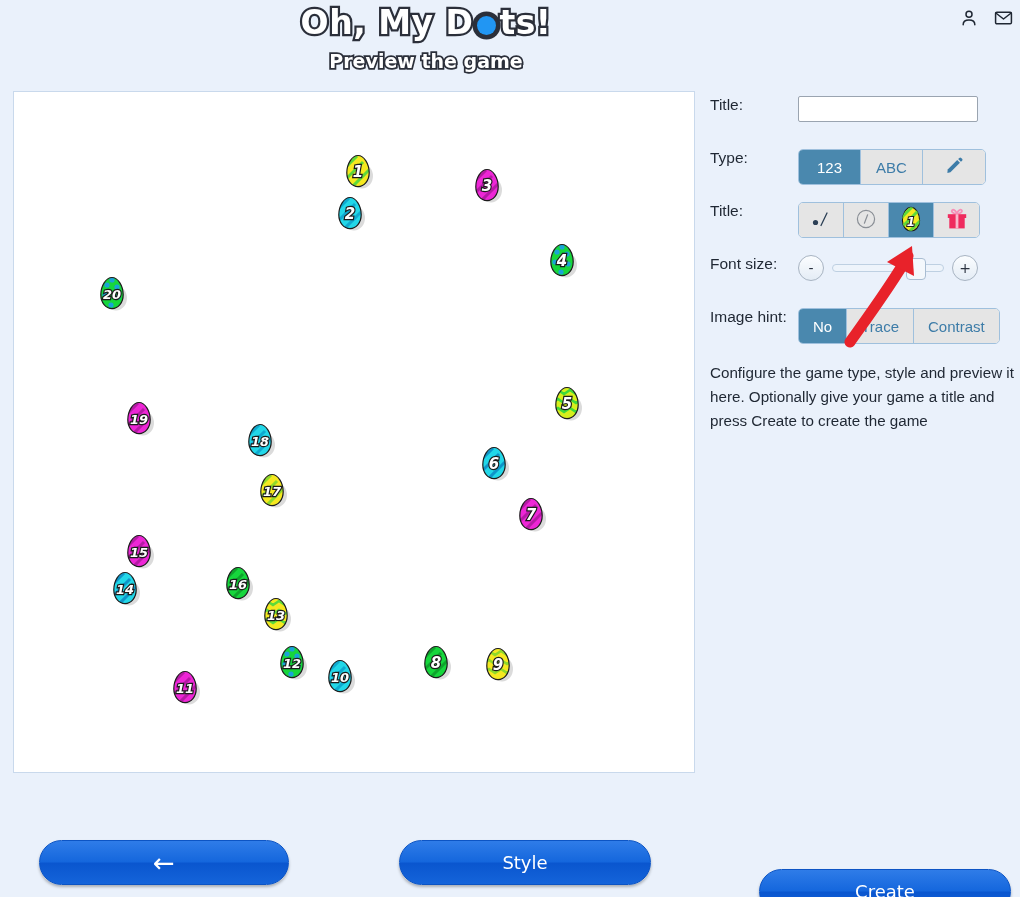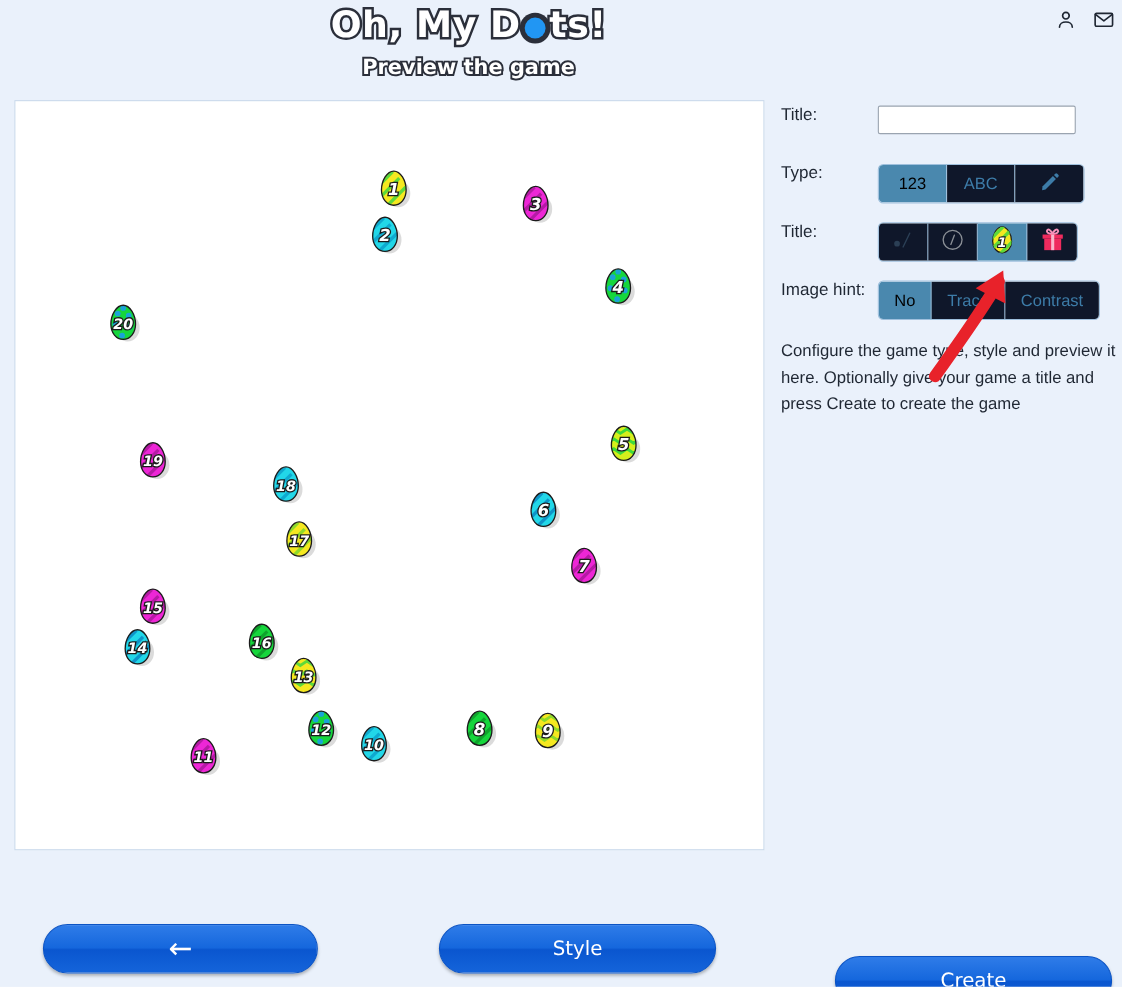--- a/index.html
+++ b/index.html
@@ -83,27 +83,27 @@
     border: 1px solid #9aa4b0;
     background: #fff; border-radius: 2px;
     font-family: "Liberation Sans", sans-serif;
     font-size: 14px; padding: 0 5px; outline: none;
   }
 
   .seg { display: flex; border: 1px solid #9fc0dd; border-radius: 5px; overflow: hidden; background: #f1f7fd; }
   .seg .opt {
     height: 34px; display: flex; align-items: center; justify-content: center;
     font-size: 15px; color: #3d7ca8;
-    background: #0f172a;
+    background: #e5e5e5;
     border-right: 1px solid #9fc0dd;
     cursor: pointer;
     user-select: none;
   }
   .seg .opt:last-child { border-right: none; }
-  .seg .opt.sel { background: #4a88ae; color: #000000; }
+  .seg .opt.sel { background: #4a88ae; color: #ffffff; }
 
   .type-seg .opt { width: 62px; }
   .style-seg .opt { width: 45px; }
   .hint-seg .opt { padding: 0 14px; }
 
   .slider-wrap { display: flex; align-items: center; gap: 0; width: 180px; justify-content: space-between; }
   .circ-btn {
     width: 26px; height: 26px; border-radius: 50%;
     border: 1px solid #a8b4c2;
     background: linear-gradient(#fbfdff, #e4ecf5);
@@ -647,20 +647,32 @@
                 <rect x="2.8" y="7.2" width="18.4" height="3.8" fill="#ef2b5e"></rect>
                 <rect x="4.3" y="11" width="15.4" height="10.4" fill="#ef2b5e"></rect>
                 <rect x="10.6" y="7.2" width="2.8" height="14.2" fill="#f9b8cc"></rect>
               </svg>
             </span>
           </div>
         </div>
       </div>
     </div>
 
+    <div class="row">
+      <div class="row-label">Font size:</div>
+      <div class="field">
+        <div class="slider-wrap">
+          <div class="circ-btn">-</div>
+          <div class="track">
+            <div class="thumb" id="slider-thumb" style="left: 66%;"></div>
+          </div>
+          <div class="circ-btn">+</div>
+        </div>
+      </div>
+    </div>
 
     <div class="row">
       <div class="row-label">Image hint:</div>
       <div class="field">
         <div class="seg hint-seg">
           <div class="opt sel">No</div>
           <div class="opt">Trace</div>
           <div class="opt">Contrast</div>
         </div>
       </div>

